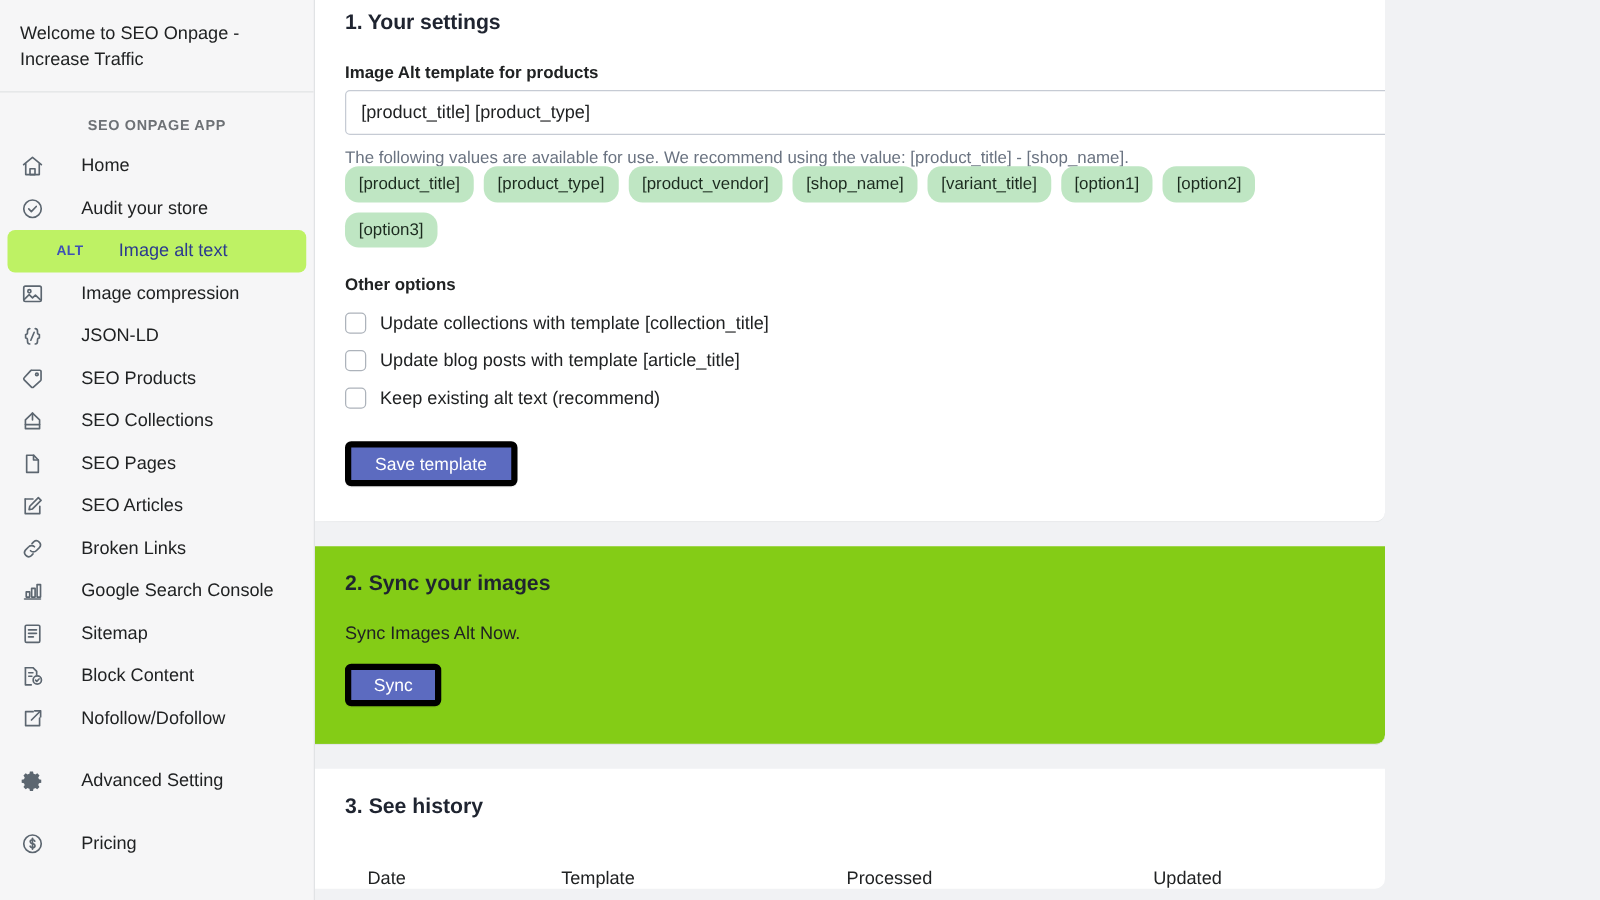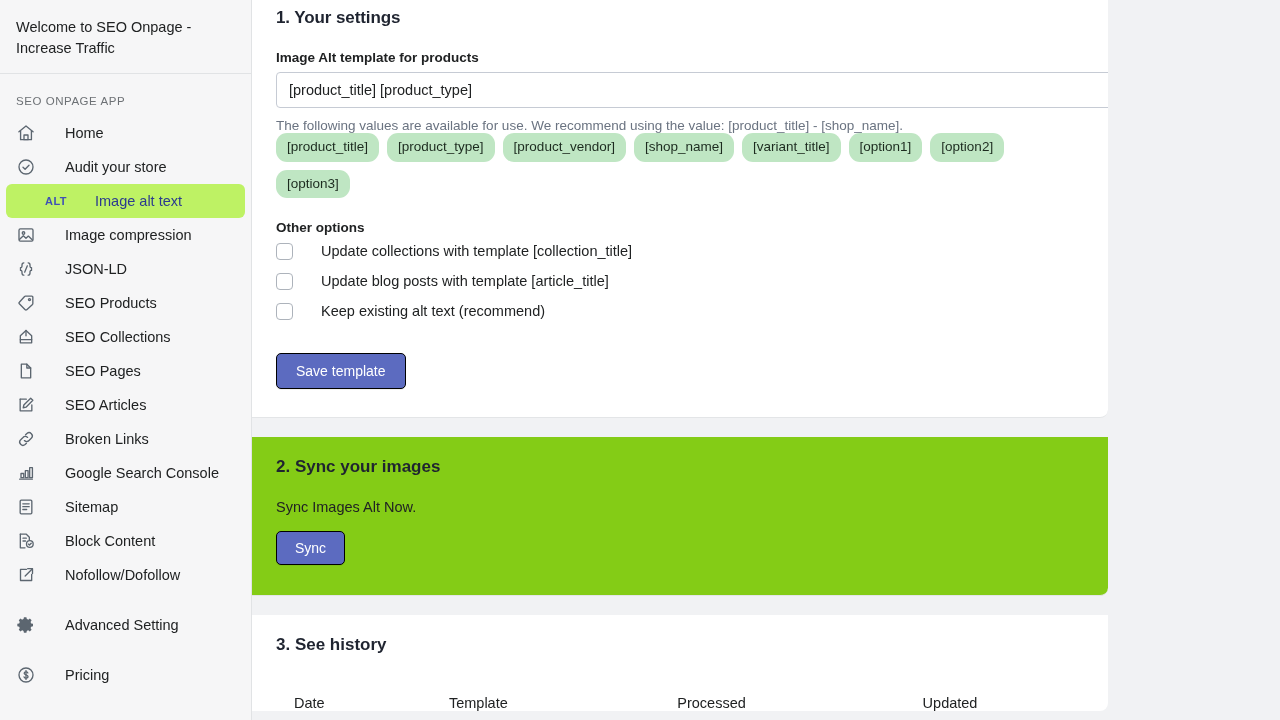--- a/index.html
+++ b/index.html
@@ -29,21 +29,22 @@
     font-size: 14.5px;
     line-height: 21px;
     color: #202223;
     font-weight: 400;
   }
   .sb-section-label {
     font-size: 11.5px;
     letter-spacing: 0.55px;
     color: #6d7175;
     padding: 21px 16px 9px 16px;
-    font-weight: 400;
+    font-weight: 700;
+    text-align: center;
   }
   .sb-list { padding: 0 6px; }
   .sb-item {
     display: flex;
     align-items: center;
     height: 34px;
     padding: 0 10px;
     border-radius: 6px;
     margin-bottom: 0px;
     cursor: pointer;
@@ -135,22 +136,22 @@
   }
   .other-title {
     font-size: 13.5px;
     font-weight: 700;
     color: #202223;
     margin-top: 22px;
     margin-bottom: 8px;
   }
   .chk-row {
     display: flex;
-    align-items: flex-start;
-    gap: 28px;
+    align-items: flex-end;
+    gap: 11px;
     height: 24px;
     margin-bottom: 6px;
     cursor: pointer;
   }
   .chk {
     width: 17px; height: 17px;
     border: 1px solid #adb3bb;
     border-radius: 4px;
     background: #fff;
     flex: 0 0 17px;
@@ -158,21 +159,21 @@
   .chk-label {
     font-size: 14.5px;
     color: #202223;
   }
   .btn {
     display: inline-flex;
     align-items: center;
     justify-content: center;
     background: #5c6bc0;
     color: #ffffff;
-    border: 1px solid #000000;
+    border: 5px solid #000000;
     border-radius: 5px;
     font-size: 14px;
     font-family: "Liberation Sans", sans-serif;
     cursor: pointer;
     box-shadow: 0 1px 0 rgba(0,0,0,0.06);
   }
   .btn-save { height: 36px; padding: 0 19px; margin-top: 20px; }
   .btn-sync { height: 34px; padding: 0 18px; margin-top: 16px; }
 
   .band { height: 19px; background: #f1f2f4; }

